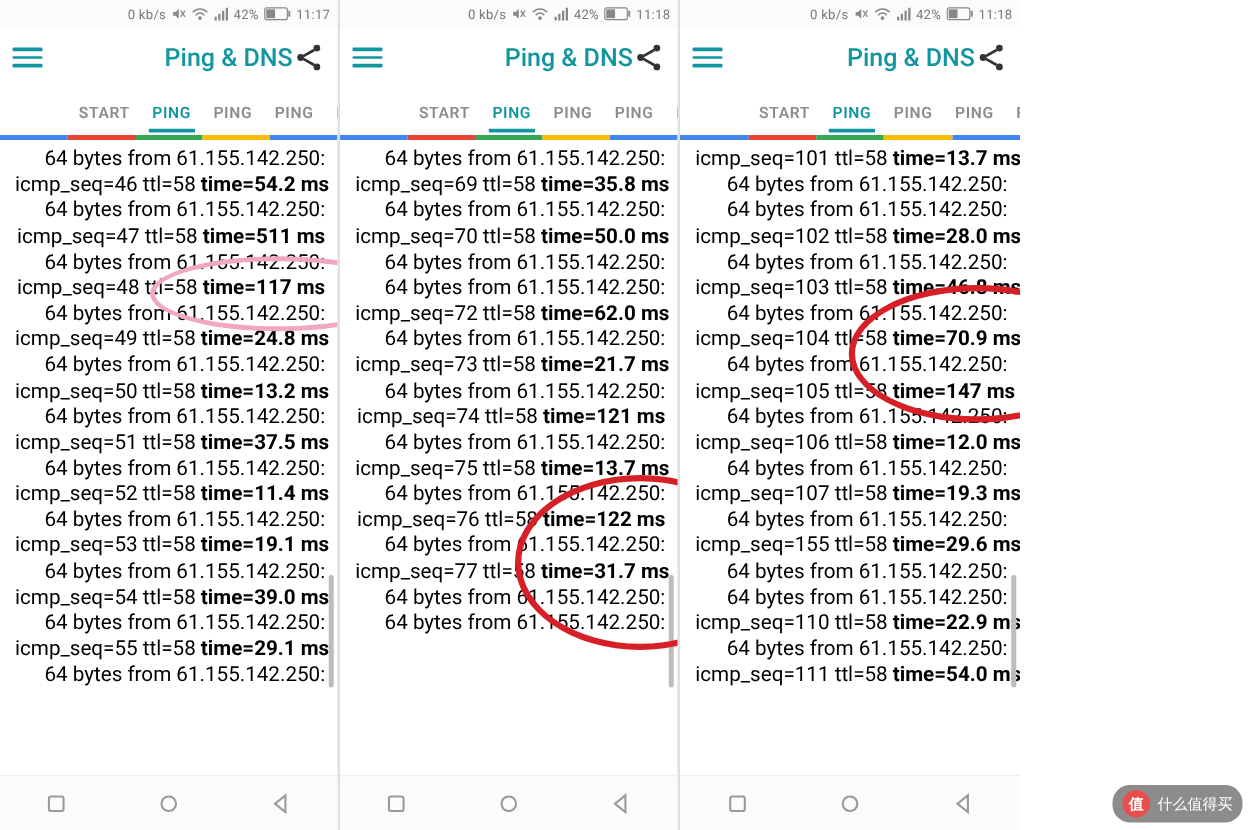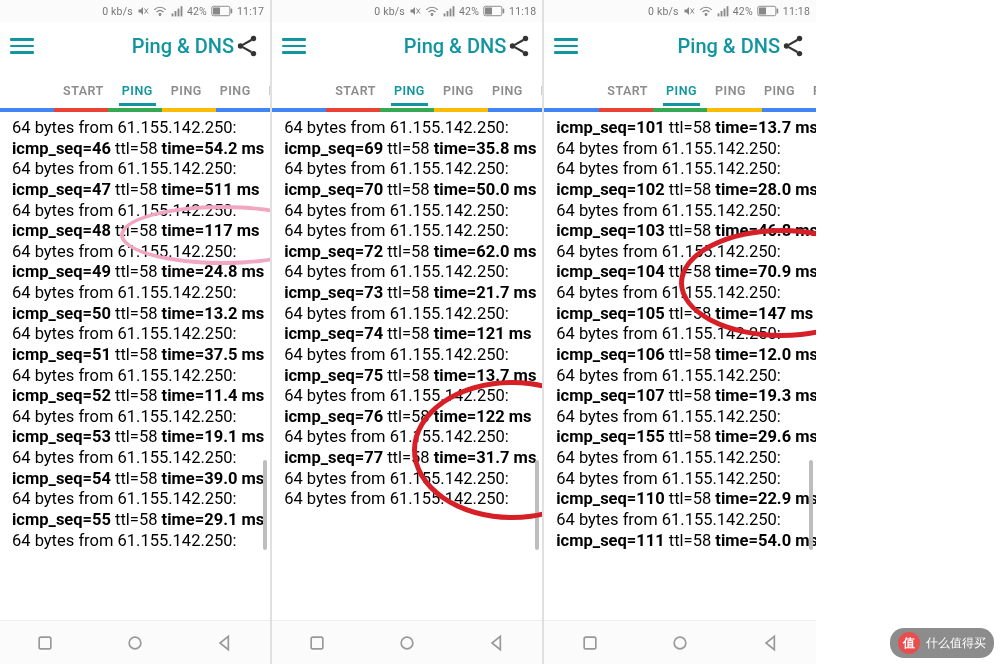--- a/index.html
+++ b/index.html
@@ -126,24 +126,25 @@
   
   .output {
     flex:1;
     overflow:hidden;
     padding: 6px 10px 0 12px;
     font-size: 16.5px;
     line-height: 1.25;
     color:#000;
     position: relative;
     font-family: Roboto, Arial, sans-serif;
+    text-align: right;
   }
   .output .from-line { font-weight: 400; white-space: nowrap; }
   .output .ping-line { white-space: nowrap; }
-  .output .ping-line .seq { font-weight: 700; }
+  .output .ping-line .seq { font-weight: 400; }
   .output .ping-line .ttl { font-weight: 400; }
   .output .ping-line .tm { font-weight: 700; }
 
   .scroll-hint {
     position:absolute;
     right:3px;
     bottom:70px;
     width:4px;
     height:90px;
     background:#bdbdbd;

